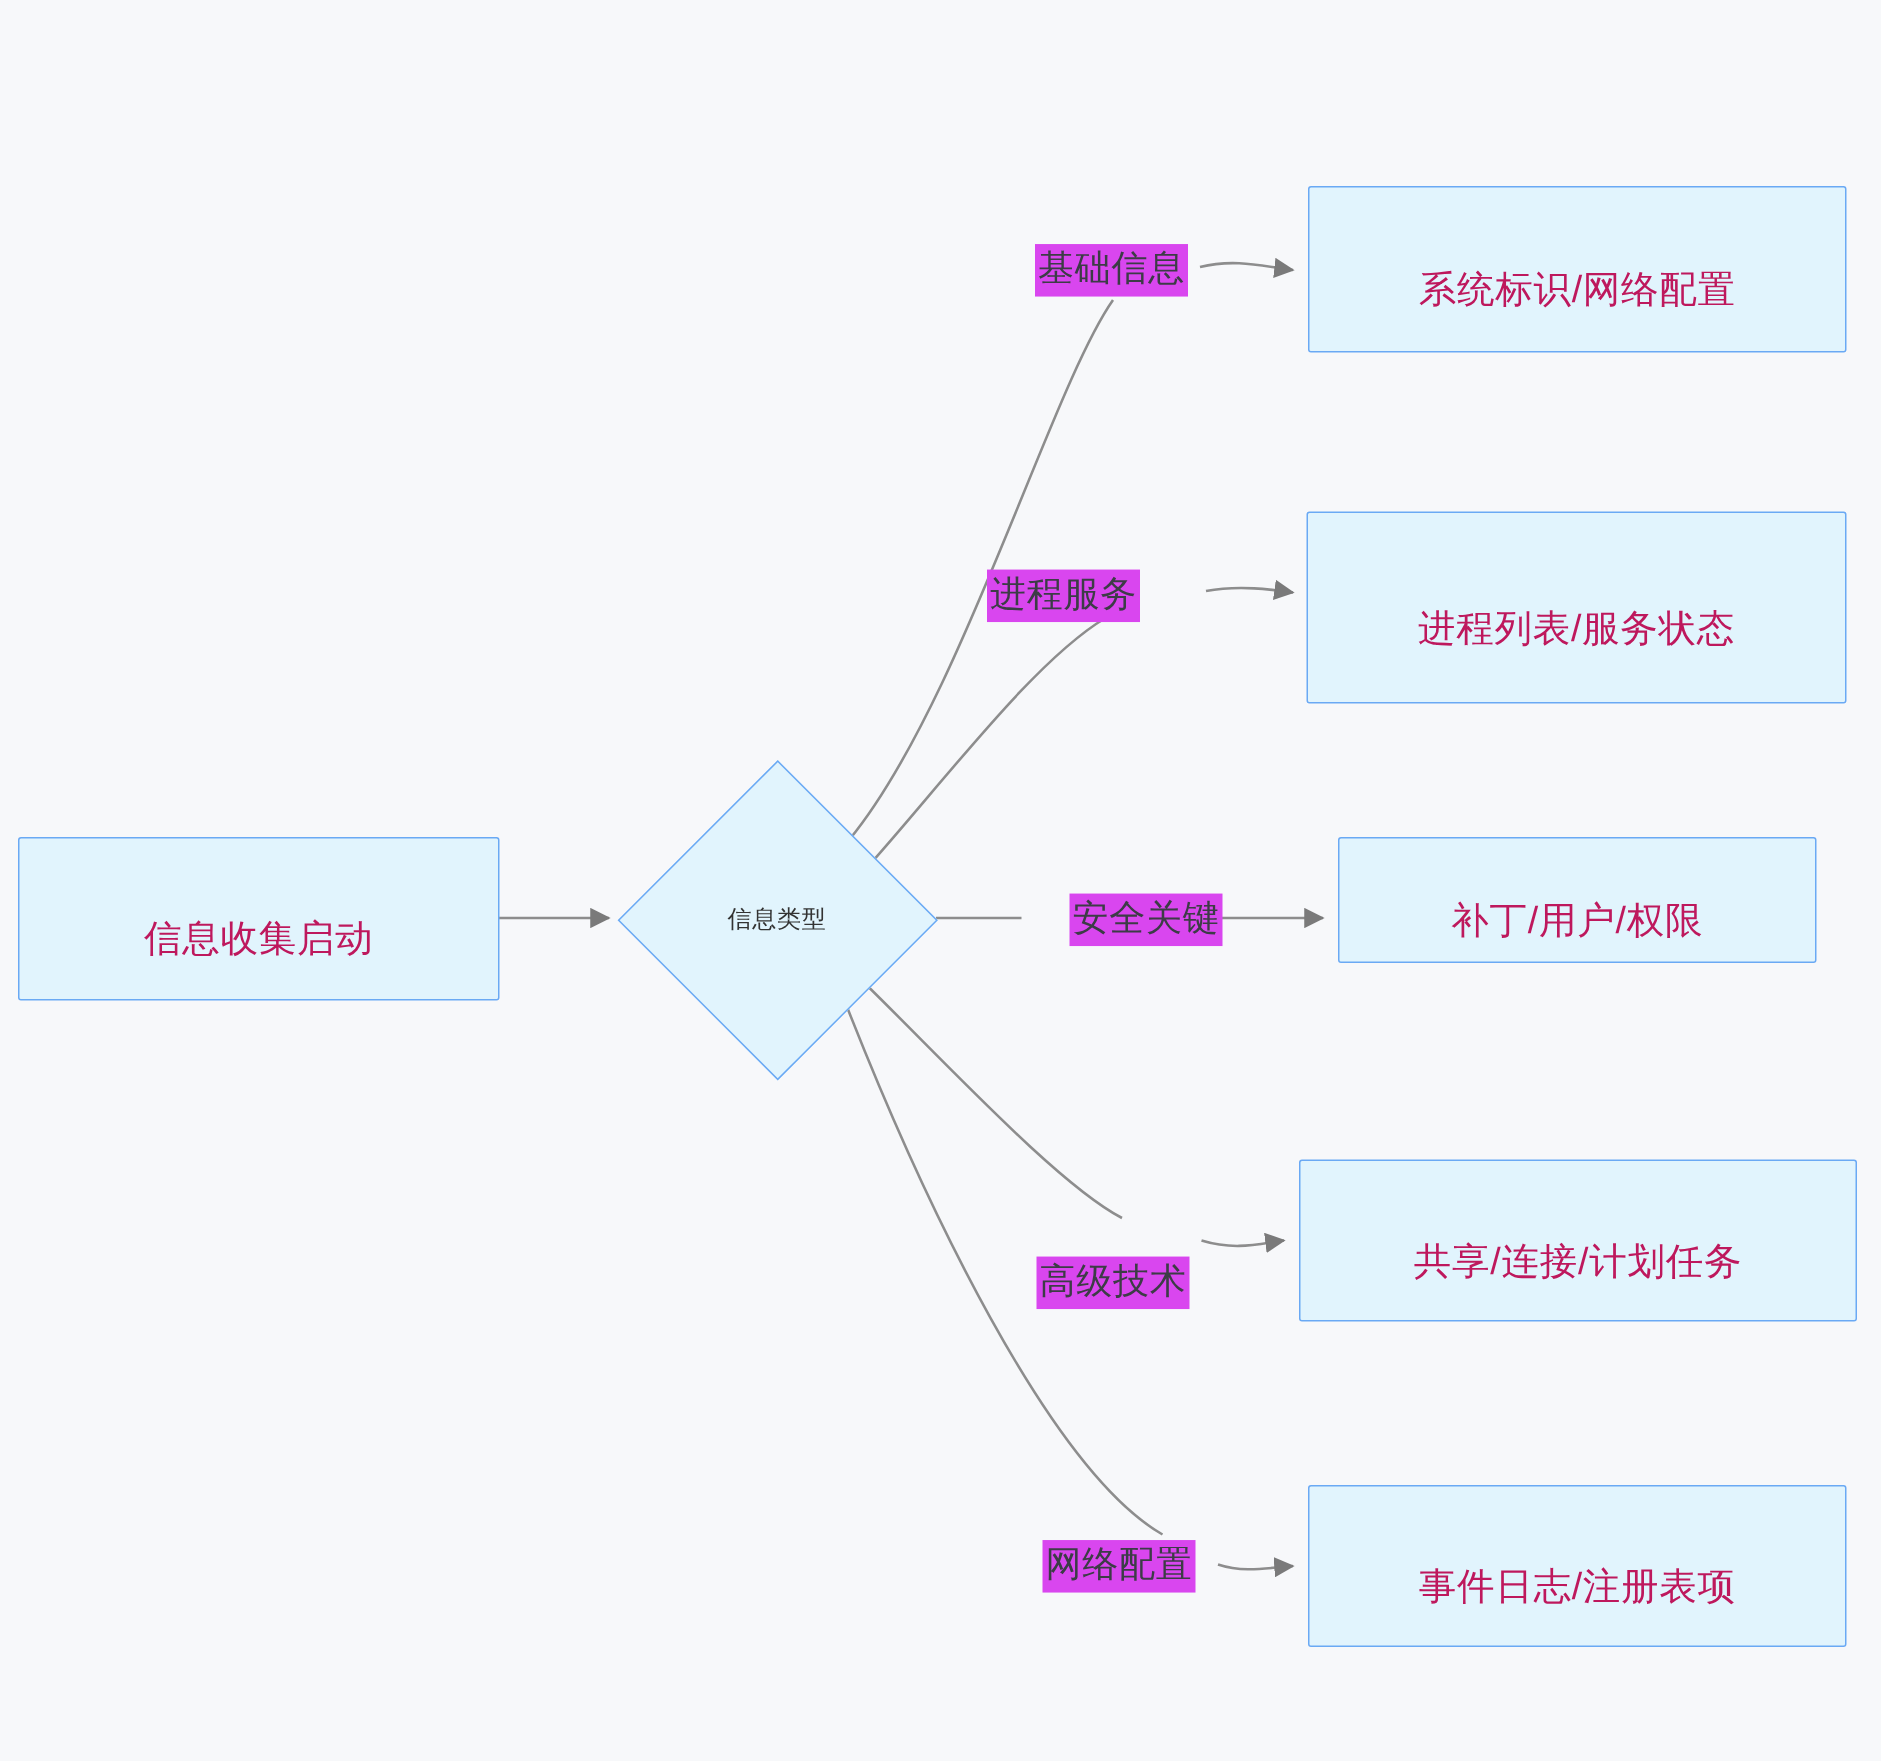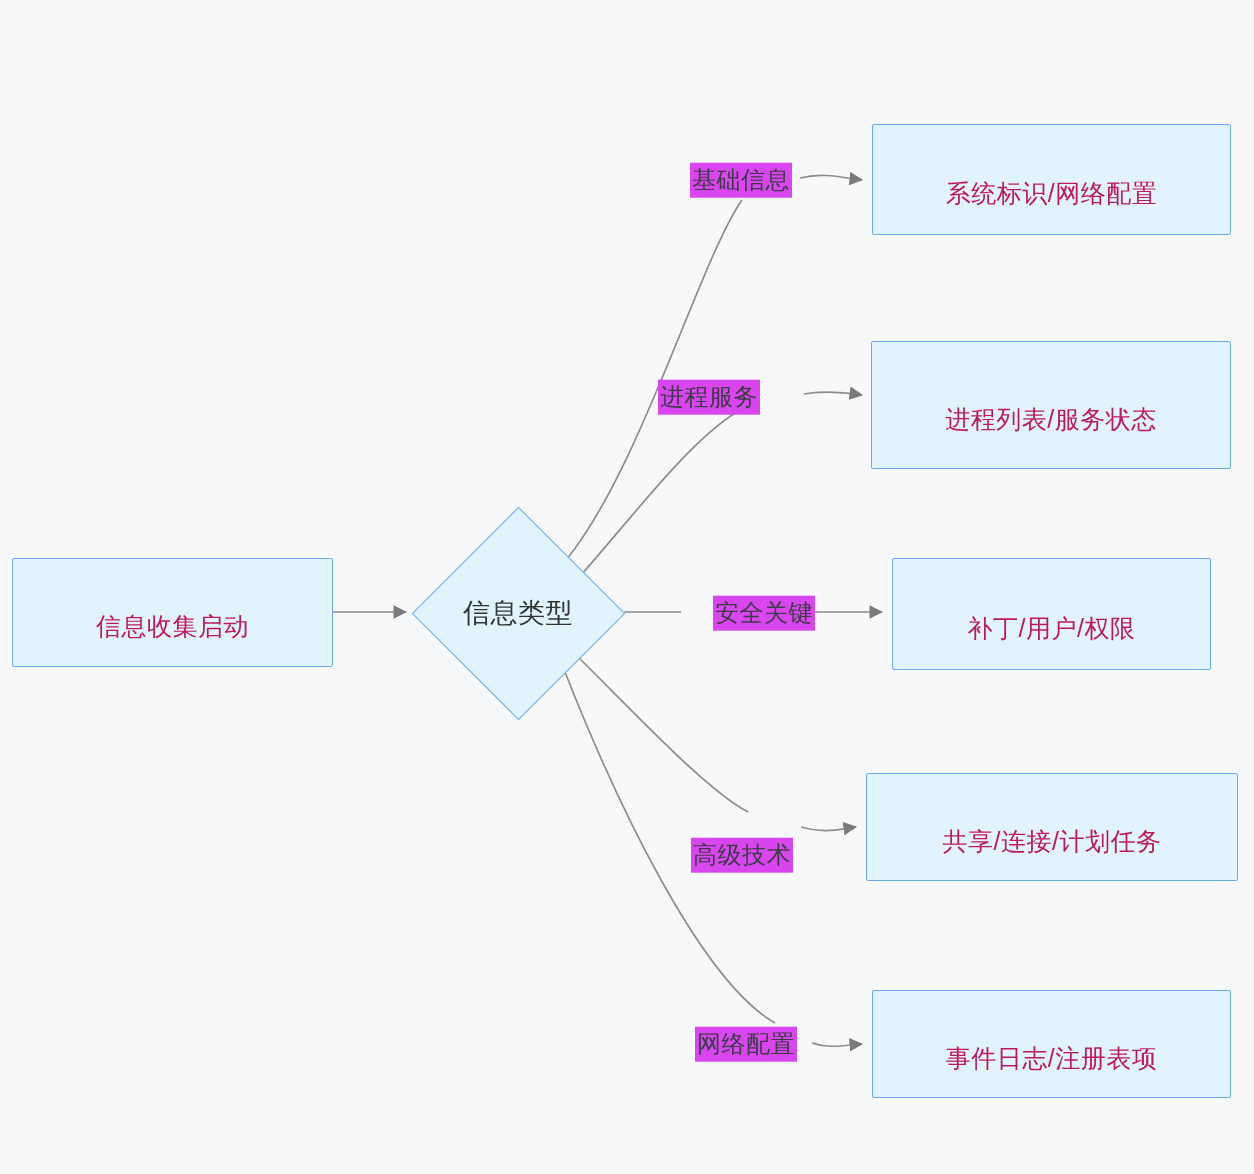--- a/index.html
+++ b/index.html
@@ -64,21 +64,21 @@
     margin-left: -75.5px;
     margin-top: -75.5px;
     background: #e1f4fd;
     border: 1.6px solid #6aa9f4;
     transform: rotate(45deg);
     box-sizing: border-box;
   }
   .diamond-text {
     position: relative;
     z-index: 2;
-    font-size: 27px;
+    font-size: 16px;
     color: #333333;
     white-space: nowrap;
     letter-spacing: 0.5px;
   }
   
   .edge-label {
     position: absolute;
     background: #d946ef;
     color: #3c3c46;
     font-size: 24px;
@@ -130,21 +130,21 @@
   </div>
 
   <div class="node" style="left:872px; top:124px; width:359px; height:111px;">
     <span class="node-label">系统标识/网络配置</span>
   </div>
 
   <div class="node" style="left:871px; top:341px; width:360px; height:128px;">
     <span class="node-label">进程列表/服务状态</span>
   </div>
 
-  <div class="node" style="left:892px; top:558px; width:319px; height:112px;">
+  <div class="node" style="left:892px; top:558px; width:319px; height:84px;">
     <span class="node-label">补丁/用户/权限</span>
   </div>
 
   <div class="node" style="left:872px; top:990px; width:359px; height:108px;">
     <span class="node-label">事件日志/注册表项</span>
   </div>
 
   <div class="node" style="left:866px; top:773px; width:372px; height:108px;">
     <span class="node-label">共享/连接/计划任务</span>
   </div>

